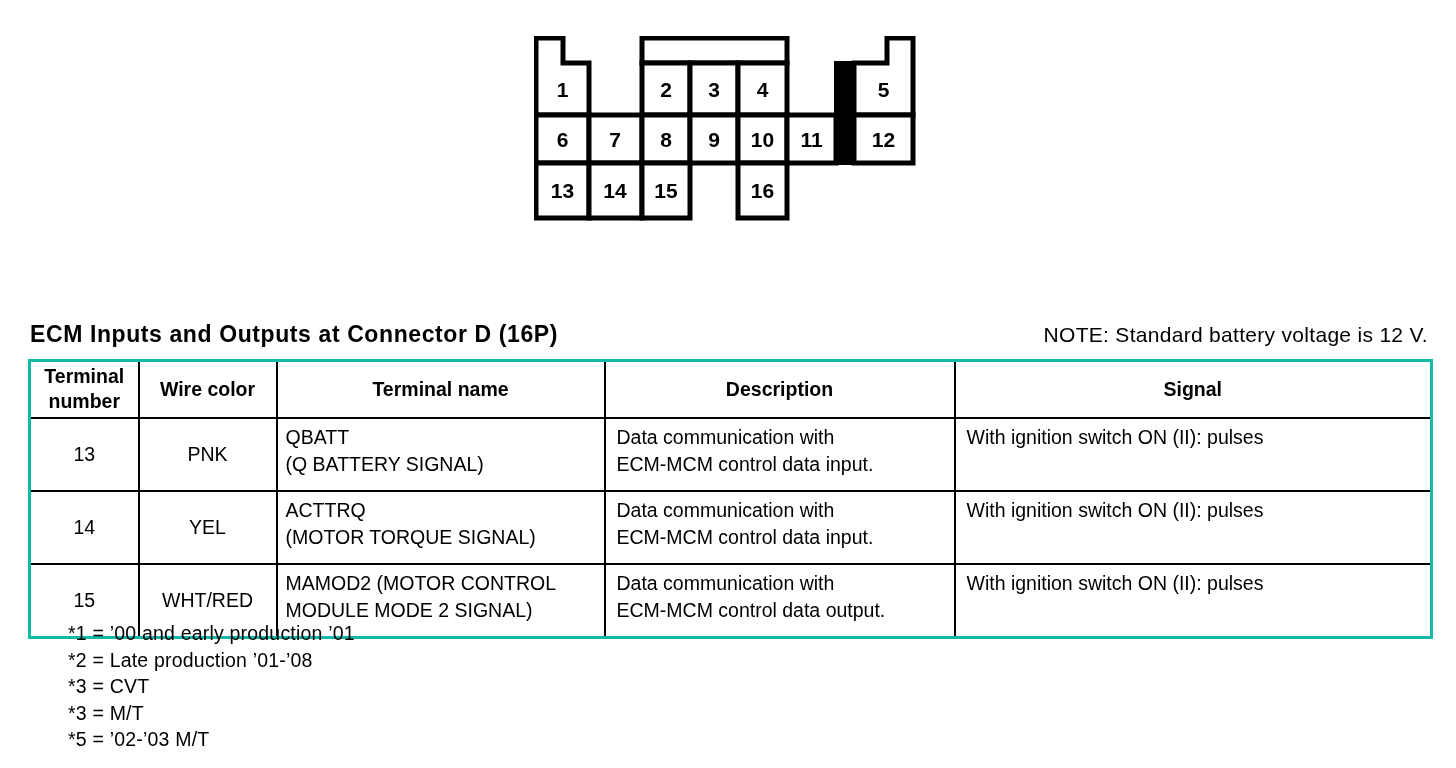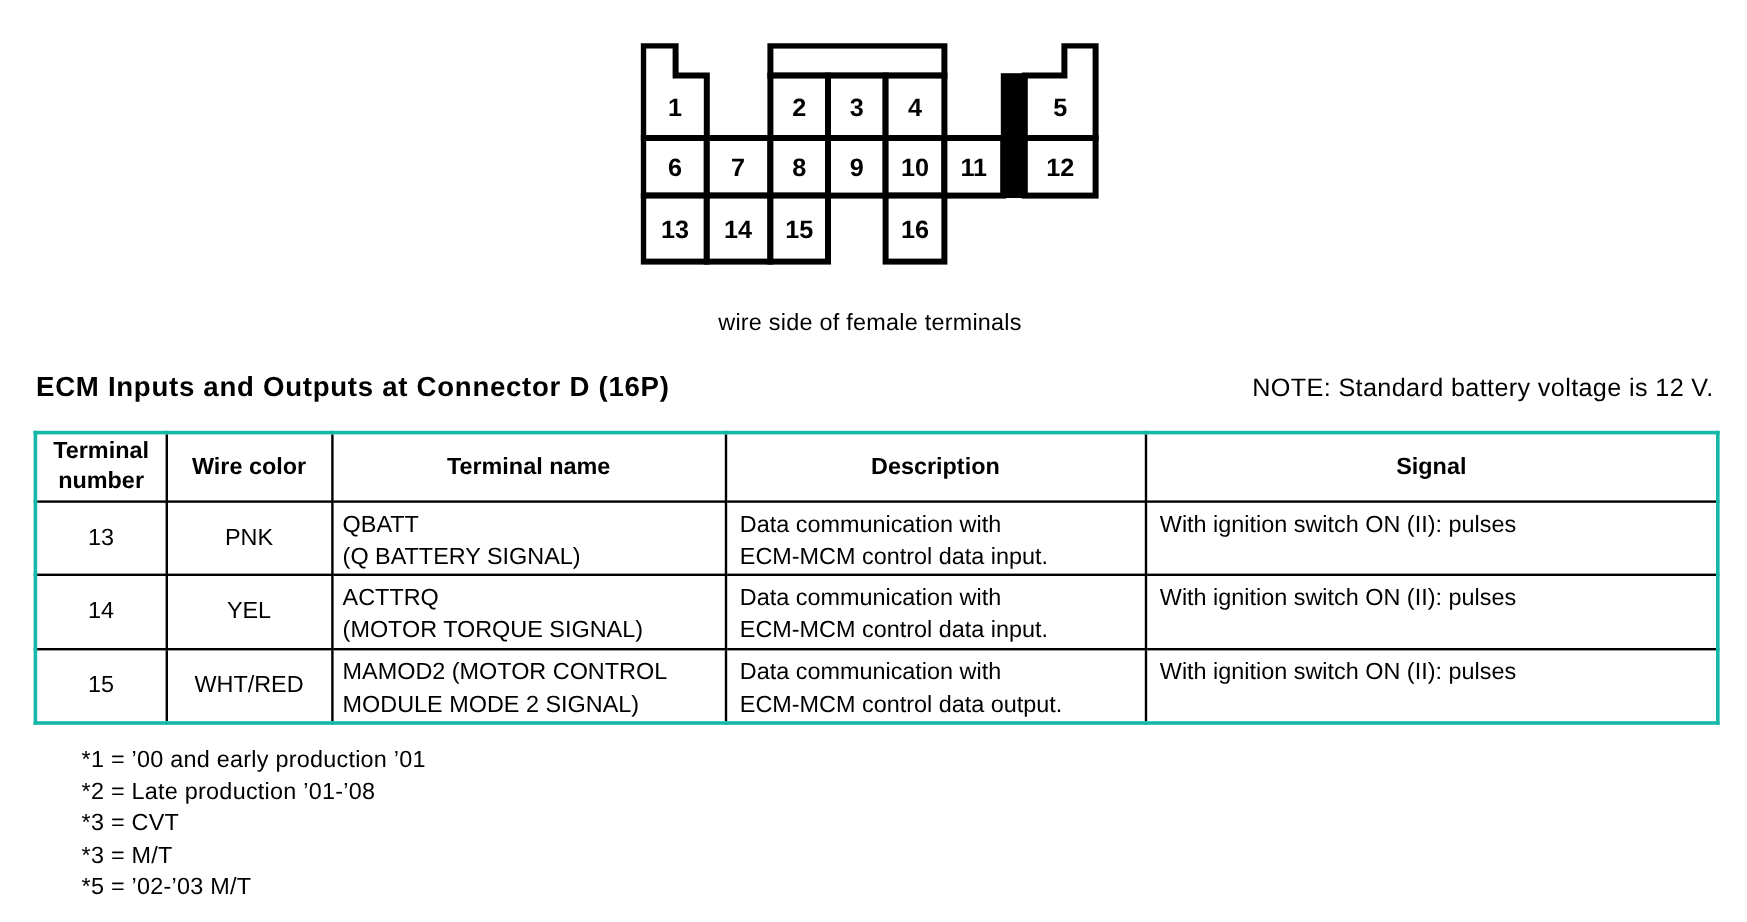--- a/index.html
+++ b/index.html
@@ -16,21 +16,21 @@
   .caption {
     position: absolute; left: 534px; top: 258px; width: 382px;
     text-align: center; font-size: 19.5px; letter-spacing: 0.2px;
   }
 
   
   .title-row {
     position: absolute; left: 30px; top: 309px; width: 1398px;
     display: flex; justify-content: space-between; align-items: baseline;
   }
-  .title { font-weight: bold; font-size: 23px; letter-spacing: 0.6px; }
+  .title { font-weight: bold; font-size: 23px; letter-spacing: 0.6px; margin-top: 12px; }
   .note  { font-size: 21px; letter-spacing: 0.3px; }
 
   
   table.io-table {
     position: absolute; left: 28px; top: 359px; width: 1402px;
     border-collapse: collapse; table-layout: fixed;
     border: 3px solid #14b8a6;
   }
   .io-table th, .io-table td {
     border: 2px solid #000;
@@ -42,21 +42,21 @@
   .io-table tbody tr.r1 { height: 61px; }
   .io-table tbody tr.r2 { height: 62px; }
   .io-table tbody tr.r3 { height: 62px; }
   .io-table th {
     font-weight: bold; text-align: center; vertical-align: middle;
     line-height: 25px; padding: 0;
   }
   .io-table td { line-height: 27px; }
   .io-table td.c1, .io-table td.c2 { text-align: center; vertical-align: middle; padding: 0; }
   .io-table td.c3 { text-align: left; vertical-align: top; padding: 5px 6px 0 8px; margin-left: 24px; }
-  .io-table td.c4, .io-table td.c5 { text-align: left; vertical-align: top; padding: 5px 6px 0 11px; }
+  .io-table td.c4, .io-table td.c5 { text-align: left; vertical-align: top; padding: 5px 6px 12px 11px; }
 
   
   .footnotes {
     position: absolute; left: 28px; top: 620px;
     font-size: 19.5px; line-height: 26.5px; letter-spacing: 0.2px; margin-left: 40px;
   }
 </style>
 </head>
 <body>
 
@@ -96,21 +96,20 @@
       <text x="228.5" y="110.5">10</text>
       <text x="277.5" y="110.5">11</text>
       <text x="349.5" y="110.5">12</text>
       <text x="28.5" y="162">13</text>
       <text x="81" y="162">14</text>
       <text x="132" y="162">15</text>
       <text x="228.5" y="162">16</text>
     </g>
   </svg>
 
-  <div class="caption">wire side of female terminals</div>
 
   <div class="title-row">
     <div class="title">ECM Inputs and Outputs at Connector D (16P)</div>
     <div class="note">NOTE: Standard battery voltage is 12 V.</div>
   </div>
 
   <table class="io-table">
     <colgroup>
       <col style="width:109px">
       <col style="width:138px">

